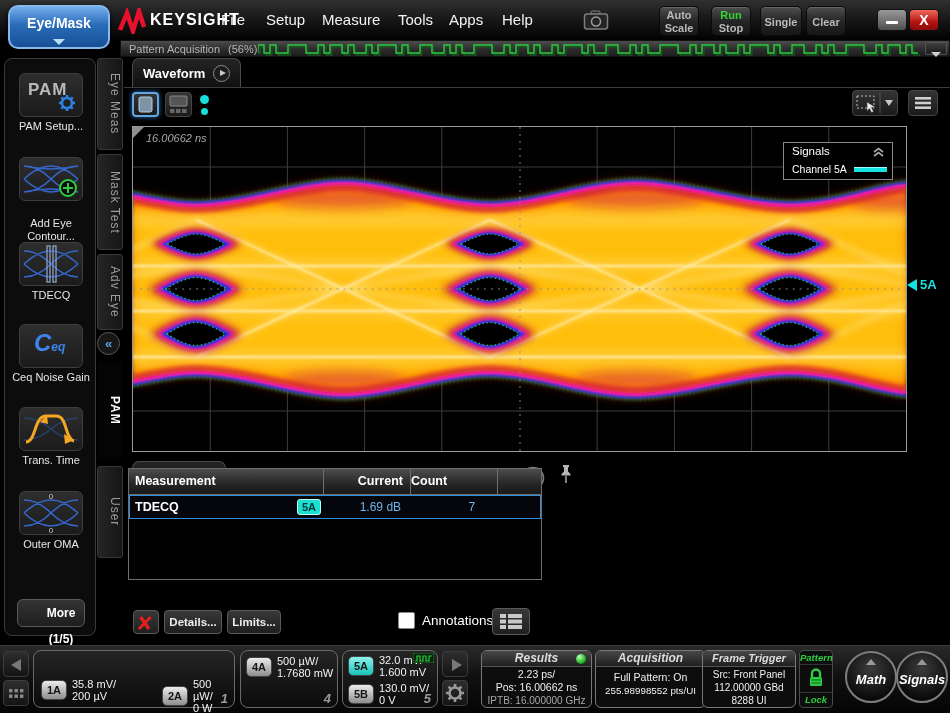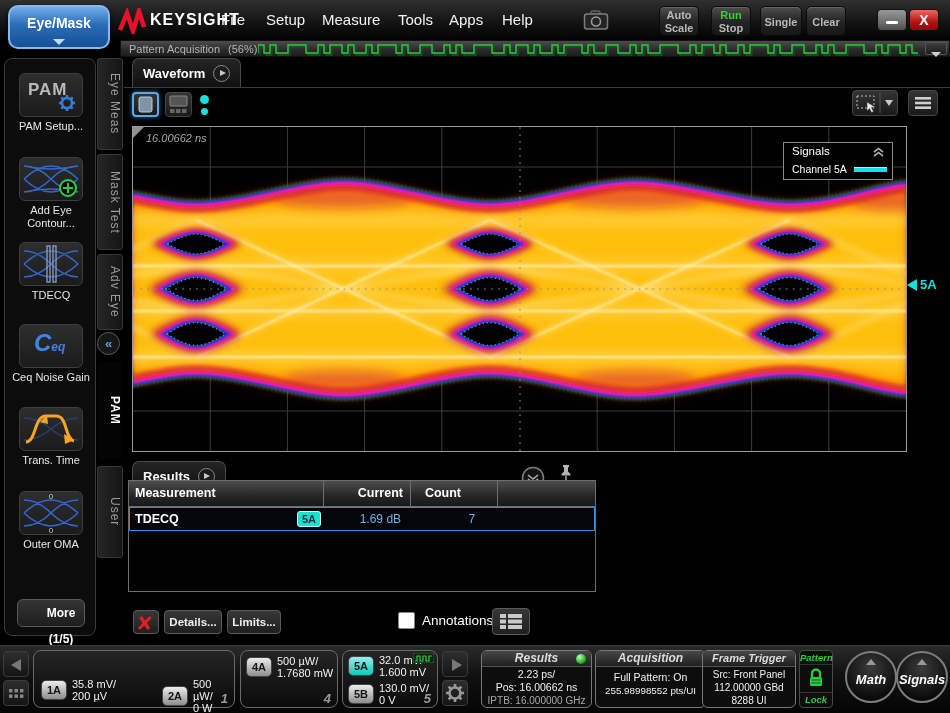--- a/index.html
+++ b/index.html
@@ -64,21 +64,21 @@
   .annot { left:146px; top:132px; font-size:11px; font-style:italic; color:#a8a8a8; }
   .corner-tri { left:133px; top:127px; width:0; height:0; border-top:11px solid #8f8f8f; border-right:11px solid transparent; }
   .legend { left:783px; top:142px; width:110px; height:38px; background:#000; border:1px solid #8a8a8a; }
   .legend .ttl { position:absolute; left:8px; top:2px; font-size:11.5px; color:#fff; }
   .legend .ch { position:absolute; left:8px; top:20px; font-size:10.5px; color:#fff; }
   .legend .sw { position:absolute; left:70px; top:25px; width:33px; height:4px; background:#14e2e2; box-shadow:0 -1px 0 #9ff; }
   .marker5a { left:907px; top:277px; display:flex; align-items:center; gap:3px; color:#17e0e0; font-size:13px; font-weight:bold; }
   .marker5a .tri { width:0; height:0; border-top:6px solid transparent; border-bottom:6px solid transparent; border-right:10px solid #17e0e0; }
 
   
-  .res-table { left:128px; top:480px; width:468px; height:112px; border:1px solid #6e6e6e; background:#020202; }
+  .res-table { left:128px; top:468px; width:414px; height:112px; border:1px solid #6e6e6e; background:#020202; }
   .res-head { display:flex; height:26px; }
   .res-head .hc { background:linear-gradient(#4d4d4d,#262626 60%,#181818); border-right:1px solid #6e6e6e; border-bottom:1px solid #6e6e6e;
     font-size:12.5px; font-weight:bold; color:#fff; line-height:25px; }
   .res-row { display:flex; height:24px; border:1.5px solid #2f8fdd; background:#04060c; align-items:center; }
   .badge5a { background:#1ce0cf; color:#05333a; font-size:11px; font-weight:bold; border-radius:3px; padding:1px 4px; border:1px solid #bdfff6; }
   .blueval { color:#6fb3e8; font-size:12px; }
   .small-btn { position:absolute; height:24px; background:linear-gradient(#383838,#1f1f1f); border:1px solid #5a5a5a; border-radius:4px;
     color:#eee; font-size:11.5px; font-weight:bold; text-align:center; cursor:pointer; }
   .chkbox { left:398px; top:612px; width:17px; height:17px; background:#fff; border:1px solid #888; border-radius:2px; cursor:pointer; }
 
@@ -179,21 +179,21 @@
   <div class="tool" style="top:98px">
     <div class="tile">
       <svg width="62" height="42" viewBox="0 0 62 42">
         <g stroke="#3566cc" stroke-width="1.6" fill="none">
           <path d="M4,8 Q18,8 31,21 Q44,34 58,34 M4,34 Q18,34 31,21 Q44,8 58,8 M4,21 Q18,8 31,8 Q44,8 58,21 M4,21 Q18,34 31,34 Q44,34 58,21 M4,8 Q31,14 58,8 M4,34 Q31,28 58,34"></path>
         </g>
         <circle cx="48" cy="30" r="8" fill="#0c0c0c" stroke="#2ecc40" stroke-width="2"></circle>
         <path d="M48,25v10 M43,30h10" stroke="#2ecc40" stroke-width="2"></path>
       </svg>
     </div>
-    <div class="cap" style="width:74px;margin:3px auto 0">Add Eye Contour...</div>
+    <div class="cap" style="width:74px;margin:16px auto 0">Add Eye Contour...</div>
   </div>
 
   <div class="tool" style="top:183px">
     <div class="tile">
       <svg width="62" height="42" viewBox="0 0 62 42">
         <g stroke="#3566cc" stroke-width="1.6" fill="none">
           <path d="M4,8 Q18,8 31,21 Q44,34 58,34 M4,34 Q18,34 31,21 Q44,8 58,8 M4,21 Q18,8 31,8 Q44,8 58,21 M4,21 Q18,34 31,34 Q44,34 58,21"></path>
         </g>
         <rect x="27" y="3" width="3" height="36" fill="none" stroke="#8899bb" stroke-width="1.4"></rect>
         <rect x="33" y="3" width="3" height="36" fill="none" stroke="#8899bb" stroke-width="1.4"></rect>
@@ -393,21 +393,21 @@
 </svg>
 <svg class="abs" style="left:559px;top:464px" width="14" height="21">
   <path fill="#b5b5b5" d="M4,1 h6 v2 l-1,.5 v4 l2.5,2.5 v1.5 h-9 v-1.5 l2.5,-2.5 v-4 l-1,-.5 z"></path>
   <rect x="6.3" y="12" width="1.4" height="7" fill="#b5b5b5"></rect>
 </svg>
 
 <div class="abs res-table">
   <div class="res-head">
     <div class="hc" style="width:195px;padding-left:6px">Measurement</div>
     <div class="hc" style="width:87px;text-align:right;padding-right:7px">Current</div>
-    <div class="hc" style="width:87px;text-align:center;padding-right:22px">Count</div>
+    <div class="hc" style="width:87px;text-align:left;padding-right:22px">Count</div>
     <div class="hc" style="flex:1;border-right:none"></div>
   </div>
   <div class="res-row">
     <div style="width:167px;padding-left:5px;font-size:12.5px;font-weight:bold">TDECQ</div>
     <span class="badge5a">5A</span>
     <div class="blueval" style="width:80px;text-align:right">1.69 dB</div>
     <div class="blueval" style="width:74px;text-align:right">7</div>
   </div>
 </div>
 

